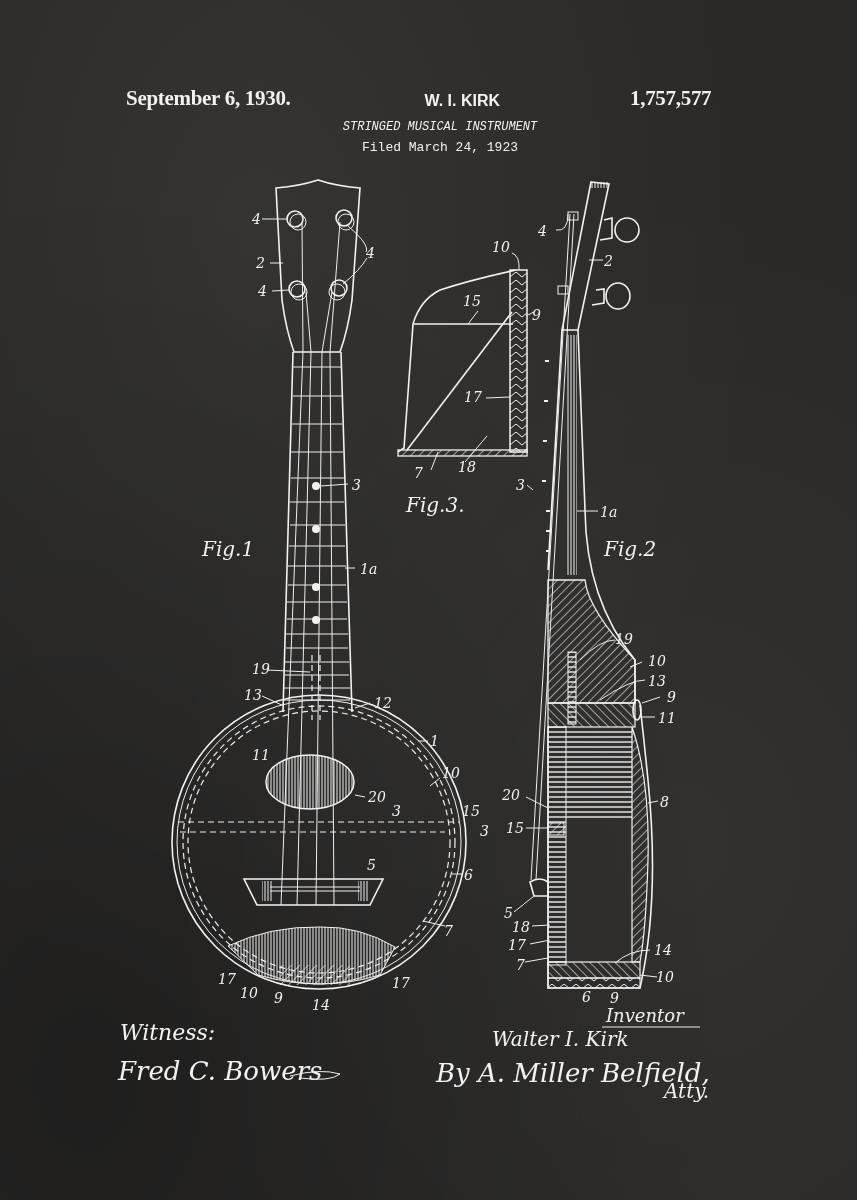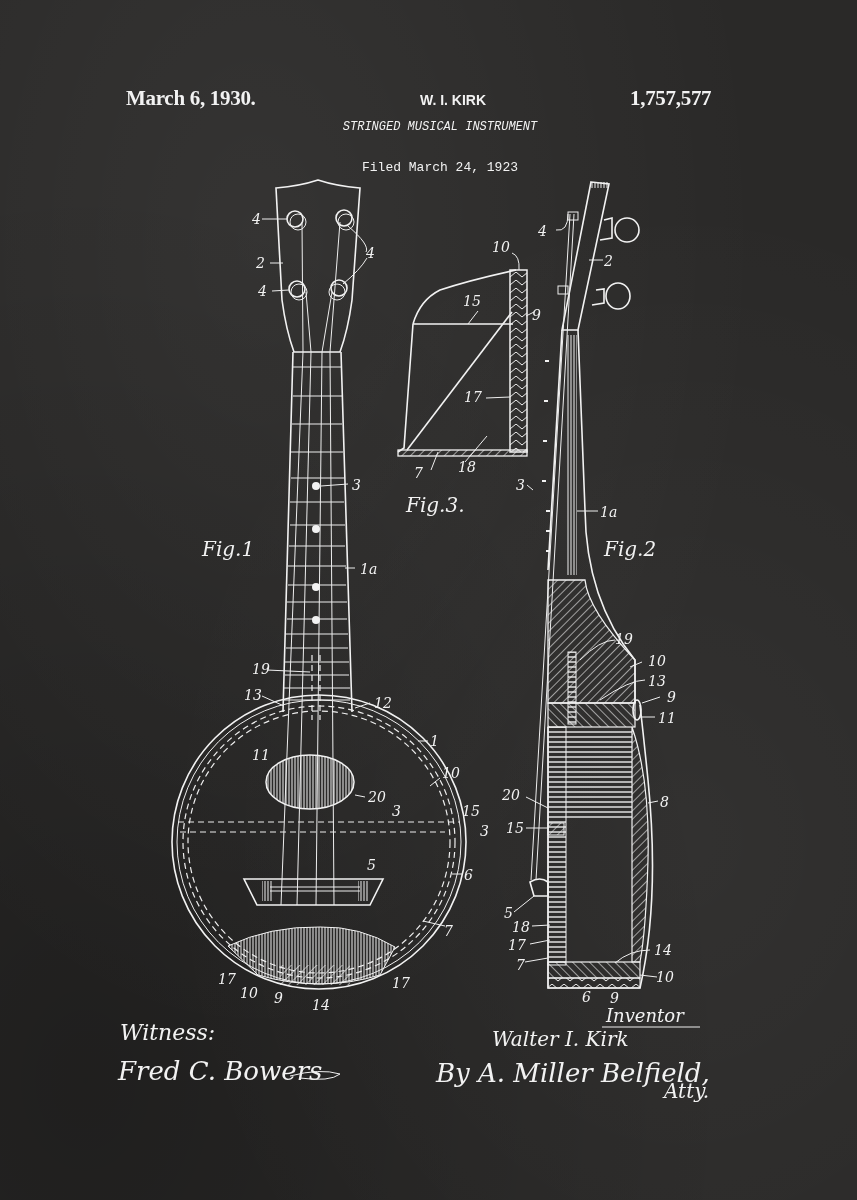--- a/index.html
+++ b/index.html
@@ -8,36 +8,36 @@
     background: #2a2928;
     background-image:
       radial-gradient(ellipse at 30% 20%, rgba(255,255,255,0.05), transparent 60%),
       radial-gradient(ellipse at 80% 70%, rgba(255,255,255,0.04), transparent 55%),
       radial-gradient(ellipse at 10% 90%, rgba(0,0,0,0.25), transparent 60%);
     color: #f2f2f2;
     font-family: "Liberation Serif", serif;
   }
   .hdr { position: absolute; white-space: nowrap; }
   .date { left: 126px; top: 86px; font-size: 21px; font-weight: bold; letter-spacing: -0.3px; }
-  .inventor { left: 393px; top: 92px; width: 120px; text-align: center; font-family: "Liberation Sans", sans-serif; font-size: 14px; font-weight: bold; }
+  .inventor { left: 380px; top: 92px; width: 120px; text-align: right; font-family: "Liberation Sans", sans-serif; font-size: 16px; font-weight: bold; }
   .number { left: 630px; top: 86px; font-size: 21px; font-weight: bold; letter-spacing: -0.3px; }
   .title { left: 300px; top: 120px; width: 280px; text-align: center; font-family: "Liberation Mono", monospace; font-size: 12px; font-style: italic; }
-  .filed { left: 300px; top: 160px; width: 280px; text-align: center; font-family: "Liberation Mono", monospace; font-size: 13px; }
+  .filed { left: 300px; top: 140px; width: 280px; text-align: center; font-family: "Liberation Mono", monospace; font-size: 13px; }
   svg.drawing { position: absolute; left: 0; top: 0; }
   .lbl { font-family: "DejaVu Serif", serif; font-style: italic; fill: #f2f2f2; font-size: 14px; }
   .fig { font-family: "DejaVu Serif", serif; font-style: italic; fill: #f2f2f2; font-size: 20px; }
   .script { font-family: "DejaVu Serif", serif; font-style: italic; fill: #f2f2f2; }
   .ln { stroke: #f2f2f2; fill: none; stroke-width: 1.6; }
   .thin { stroke: #eeeeee; fill: none; stroke-width: 1; }
   .dash { stroke: #eeeeee; fill: none; stroke-width: 1.2; stroke-dasharray: 6 4; }
 </style>
 </head>
 <body>
 
-<div class="hdr date">March 6, 1930.</div>
+<div class="hdr date">September 6, 1930.</div>
 <div class="hdr inventor">W. I. KIRK</div>
 <div class="hdr number">1,757,577</div>
 <div class="hdr title">STRINGED MUSICAL INSTRUMENT</div>
 <div class="hdr filed">Filed March 24, 1923</div>
 
 <svg class="drawing" width="857" height="1200" viewBox="0 0 857 1200">
   <defs>
     <pattern id="vhatch" width="3" height="6" patternUnits="userSpaceOnUse">
       <line x1="1" y1="0" x2="1" y2="6" stroke="#eee" stroke-width="1"></line>
     </pattern>

